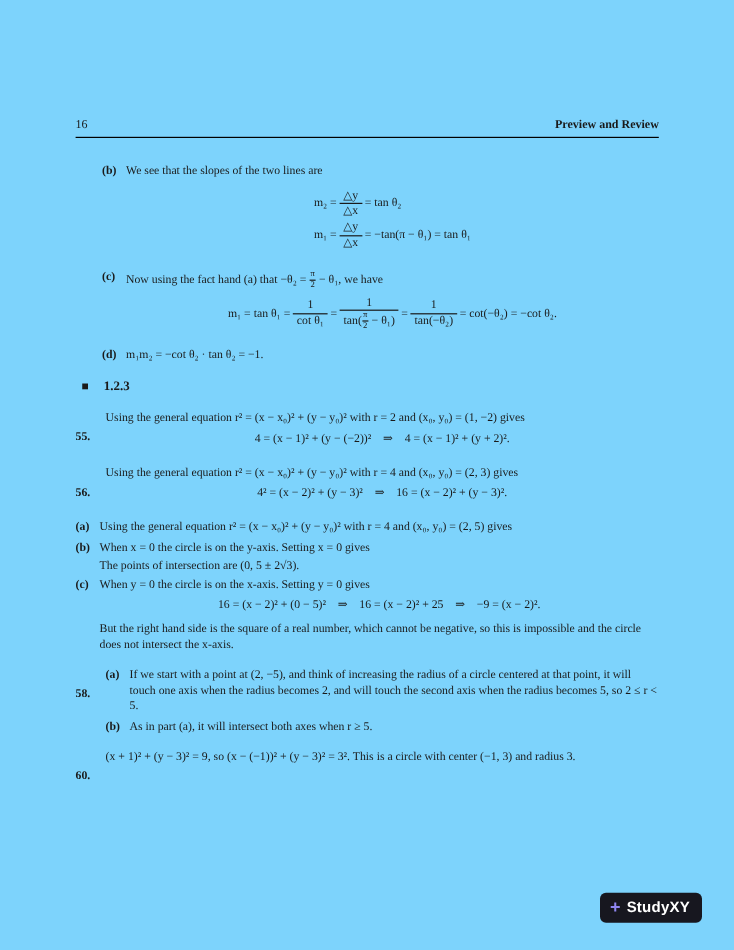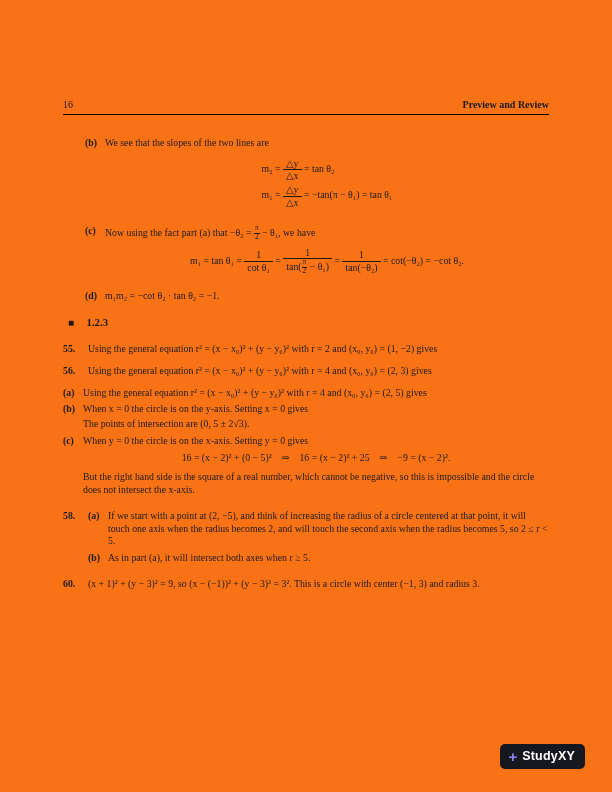--- a/index.html
+++ b/index.html
@@ -1,41 +1,41 @@
 <!DOCTYPE html>
 <html><head>
 <meta charset="utf-8">
 <style>
   html,body { margin:0; padding:0; background:#e8e8e8; }
   .page {
     position: relative;
     width: 612px; height: 792px;
     margin: 0 auto;
-    background: #f97316;
+    background: #7dd3fc;
     box-sizing: border-box;
     padding: 60px 63px 0 63px;
     font-family: "Liberation Serif", "DejaVu Serif", serif;
     font-size: 9.8px;
     color: #1a1a1a;
     overflow: hidden;
   }
   .pg-header { display:flex; justify-content:space-between; align-items:baseline; font-size:10px; }
   .hdr-title { font-weight: bold; margin-top: 39px; }
   .rule { border-bottom: 1px solid #000; margin-top: 4px; }
 
   .content { margin-top: 22px; line-height: 1.3; }
 
   
   .part { display:flex; margin: 0 0 6px 22px; }
   .plabel { font-weight: bold; width: 20px; flex-shrink: 0; }
   .pbody { flex: 1; }
 
   
   .li { display:flex; margin: 0 0 9px 0; }
-  .li-num { font-weight: bold; width: 25px; flex-shrink: 0; }
+  .li-num { font-weight: bold; width: 25px; flex-shrink: 0; margin-top: 16px; }
   .li-body { flex: 1; }
   .sub { display:flex; margin-bottom: 4px; }
   .sub-label { font-weight: bold; width: 20px; flex-shrink: 0; }
   .sub-body { flex: 1; }
 
   
   .eqgroup { text-align: center; margin: 5px 0 8px; text-decoration: underline; }
   .eqgroup-inner { display: inline-block; text-align: left; }
   .eqline { margin: 3px 0; }
   .eq { text-align: center; margin: 5px 0 8px; }
@@ -96,21 +96,21 @@
             </div>
           </div>
         </div>
       </div>
     </div>
 
     <div class="part">
       <span class="plabel">(c)</span>
       <div class="pbody">
         <div>
-          <span>Now using the fact part (a) that −θ₂ =</span>
+          <span>Now using the fact hand (a) that −θ₂ =</span>
           <span class="frac sm"><span class="fnum">π</span><span class="fden">2</span></span>
           <span>− θ₁, we have</span>
         </div>
         <div class="eq">
           <span>m₁ = tan θ₁ =</span>
           <span class="frac"><span class="fnum">1</span><span class="fden">cot θ₁</span></span>
           <span>=</span>
           <span class="frac"><span class="fnum">1</span><span class="fden"><span>tan(</span><span class="frac sm"><span class="fnum">π</span><span class="fden">2</span></span><span> − θ₁)</span></span></span>
           <span>=</span>
           <span class="frac"><span class="fnum">1</span><span class="fden">tan(−θ₂)</span></span>
@@ -128,27 +128,29 @@
 
     <div class="section-head">
       <span class="sq">■</span>
       <span class="sect-title">1.2.3</span>
     </div>
 
     <div class="li">
       <span class="li-num">55.</span>
       <div class="li-body">
         <div>Using the general equation r² = (x − x₀)² + (y − y₀)² with r = 2 and (x₀, y₀) = (1, −2) gives</div>
+        <div class="eqplain">4 = (x − 1)² + (y − (−2))² ⇒ 4 = (x − 1)² + (y + 2)².</div>
       </div>
     </div>
 
     <div class="li">
       <span class="li-num">56.</span>
       <div class="li-body">
         <div>Using the general equation r² = (x − x₀)² + (y − y₀)² with r = 4 and (x₀, y₀) = (2, 3) gives</div>
+        <div class="eqplain">4² = (x − 2)² + (y − 3)² ⇒ 16 = (x − 2)² + (y − 3)².</div>
       </div>
     </div>
 
     <div class="li">
       <div class="li-body">
         <div class="sub">
           <span class="sub-label">(a)</span>
           <div class="sub-body">
             <div>Using the general equation r² = (x − x₀)² + (y − y₀)² with r = 4 and (x₀, y₀) = (2, 5) gives</div>
           </div>

